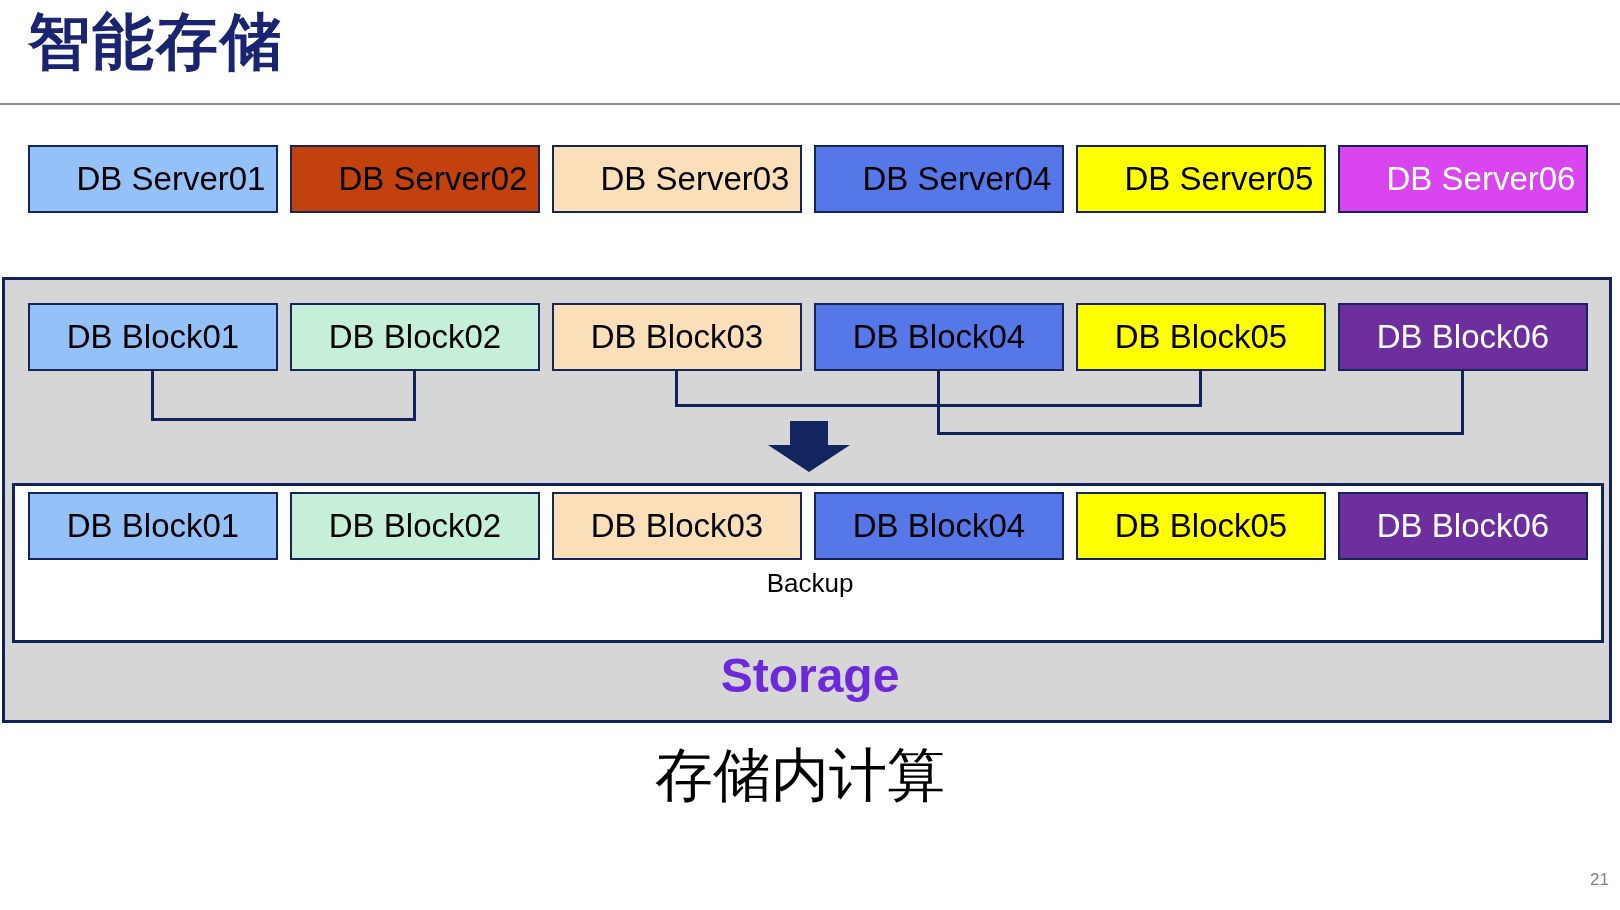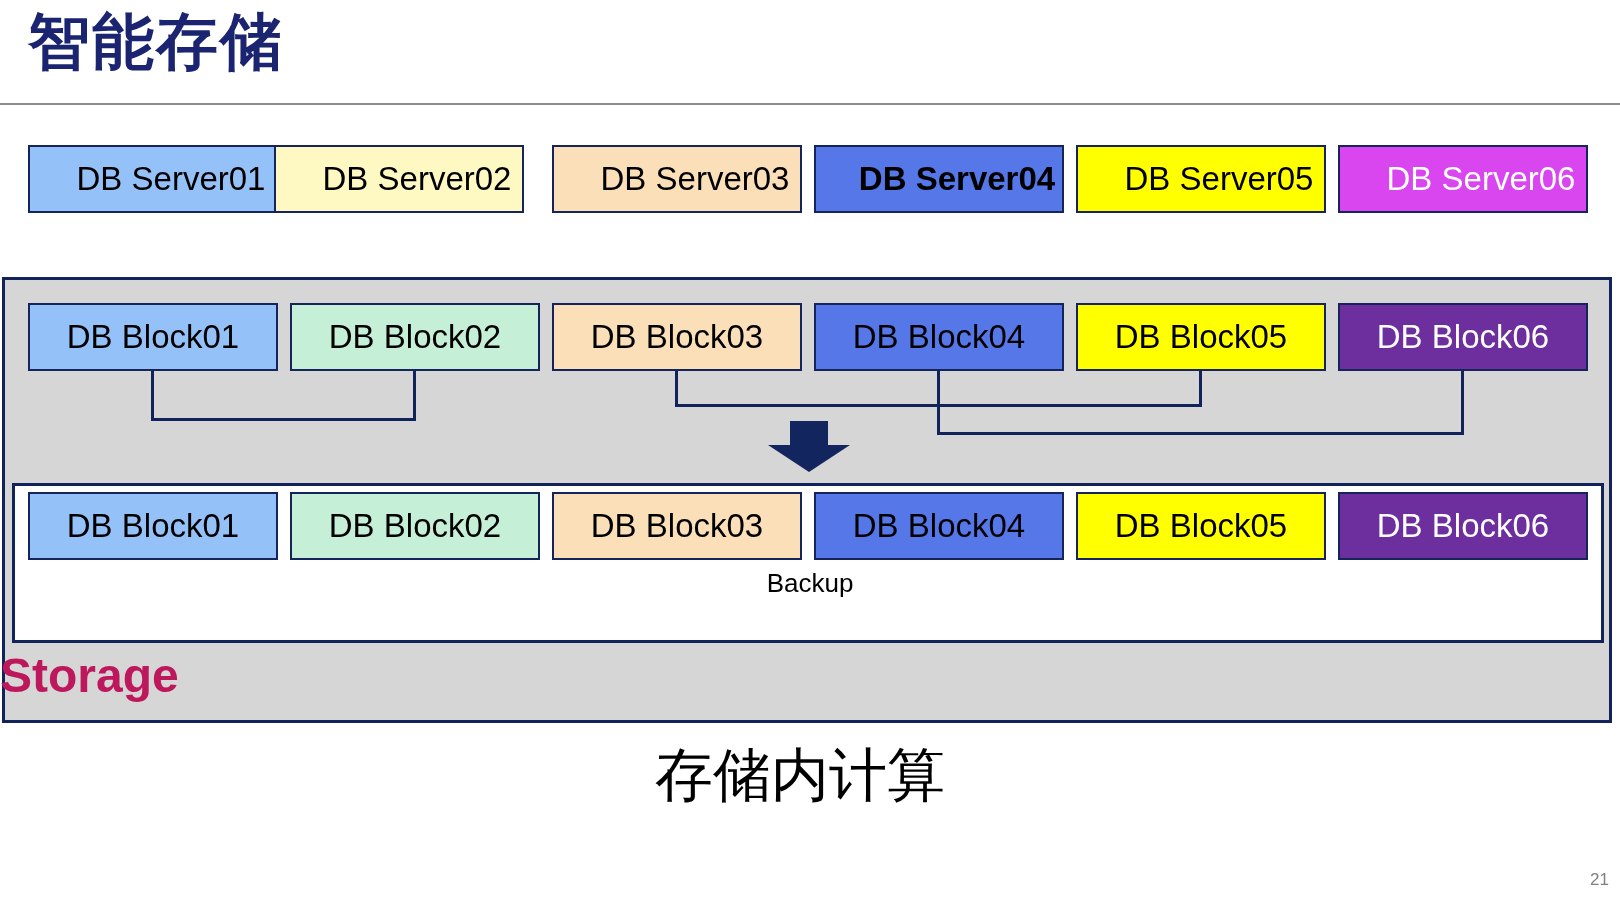--- a/index.html
+++ b/index.html
@@ -40,21 +40,21 @@
     position: absolute; left: 12px; top: 483px;
     width: 1592px; height: 160px;
     background: #ffffff; border: 3px solid #11235A; box-sizing: border-box;
   }
   .backup-label {
     position: absolute; left: 0; top: 568px; width: 1620px;
     text-align: center; font-size: 26px; color: #000;
   }
   .storage-label {
     position: absolute; left: 0; top: 648px; width: 1620px;
-    text-align: left; font-size: 48px; font-weight: 700; color: #be185d;
+    text-align: center; font-size: 48px; font-weight: 700; color: #6d28d9;
   }
 
   .vline { position: absolute; width: 3px; background: #11235A; }
   .hline { position: absolute; height: 3px; background: #11235A; }
 
   .arrow-stem {
     position: absolute; left: 790px; top: 421px;
     width: 38px; height: 25px; background: #12255E;
   }
   .arrow-head {
@@ -78,23 +78,23 @@
 </head>
 <body>
 
 <div class="slide">
 
   <div class="slide-title">智能存储</div>
   <div class="title-rule"></div>
 
   <div class="row-servers">
     <div class="node-box" style="left: 28px; background-color: rgb(149, 193, 249); color: rgb(0, 0, 0);">DB Server01</div>
-    <div class="node-box" style="left: 274px; background-color: #fef9c3; color: rgb(0, 0, 0);">DB Server02</div>
+    <div class="node-box" style="left: 290px; background-color: #c2410c; color: rgb(0, 0, 0);">DB Server02</div>
     <div class="node-box" style="left: 552px; background-color: rgb(250, 223, 184); color: rgb(0, 0, 0);">DB Server03</div>
-    <div class="node-box" style="left: 814px; background-color: rgb(85, 119, 232); color: rgb(0, 0, 0); font-weight: bold;">DB Server04</div>
+    <div class="node-box" style="left: 814px; background-color: rgb(85, 119, 232); color: rgb(0, 0, 0);">DB Server04</div>
     <div class="node-box" style="left: 1076px; background-color: rgb(255, 255, 0); color: rgb(0, 0, 0);">DB Server05</div>
     <div class="node-box" style="left: 1338px; background-color: #d946ef; color: rgb(255, 255, 255);">DB Server06</div>
   </div>
 
   <div class="storage-container"></div>
 
   <div class="row-blocks-top">
     <div class="node-box" style="left: 28px; background-color: rgb(149, 193, 249); color: rgb(0, 0, 0);">DB Block01</div>
     <div class="node-box" style="left: 290px; background-color: rgb(197, 239, 214); color: rgb(0, 0, 0);">DB Block02</div>
     <div class="node-box" style="left: 552px; background-color: rgb(250, 223, 184); color: rgb(0, 0, 0);">DB Block03</div>

